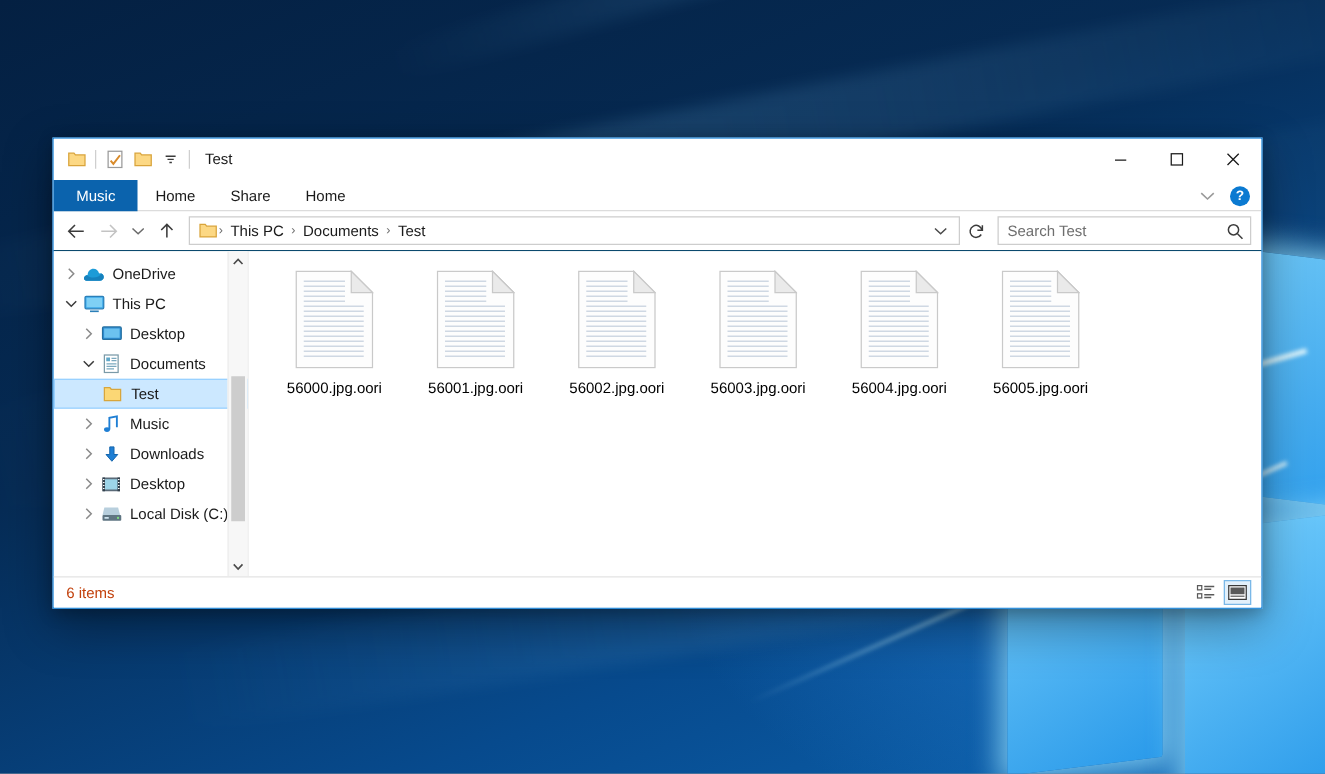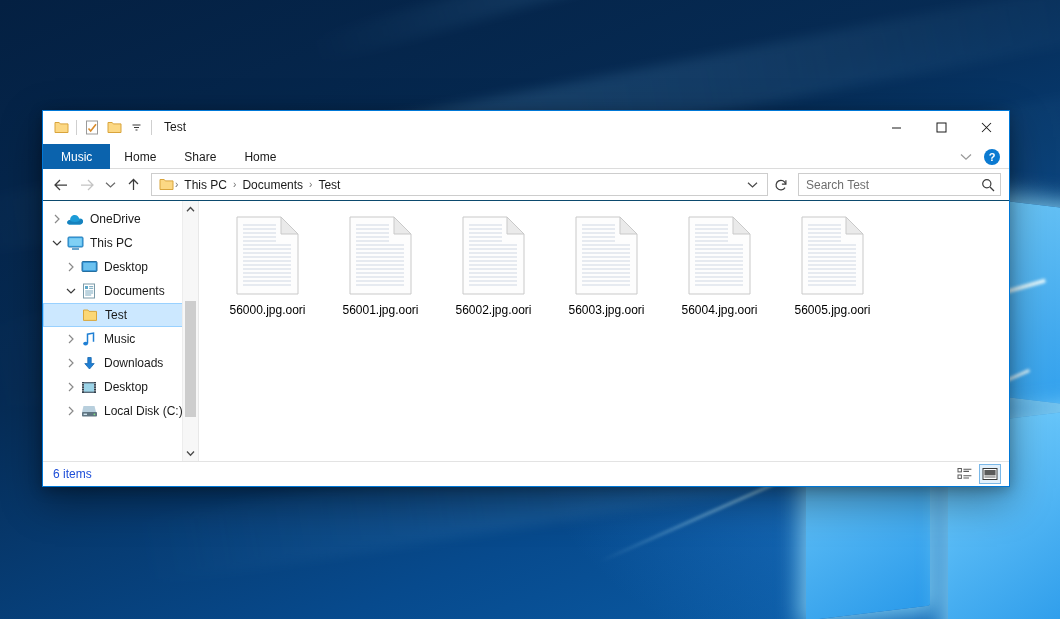--- a/index.html
+++ b/index.html
@@ -339,21 +339,21 @@
   .statusbar {
     height: 25px;
     flex: 0 0 auto;
     border-top: 1px solid #e3e3e3;
     background: #ffffff;
     display: flex;
     align-items: center;
     padding: 0 6px 0 10px;
     position: relative;
   }
-  .status-text { font-size: 12px; color: #1d4ed8; }
+  .status-text { font-size: 12px; color: #c2410c; }
   .viewbtns {
     position: absolute;
     right: 8px; top: 0; bottom: 0;
     display: flex; align-items: center; gap: 3px;
   }
   .viewbtn {
     width: 22px; height: 20px;
     display: flex; align-items: center; justify-content: center;
   }
   .viewbtn.active {

